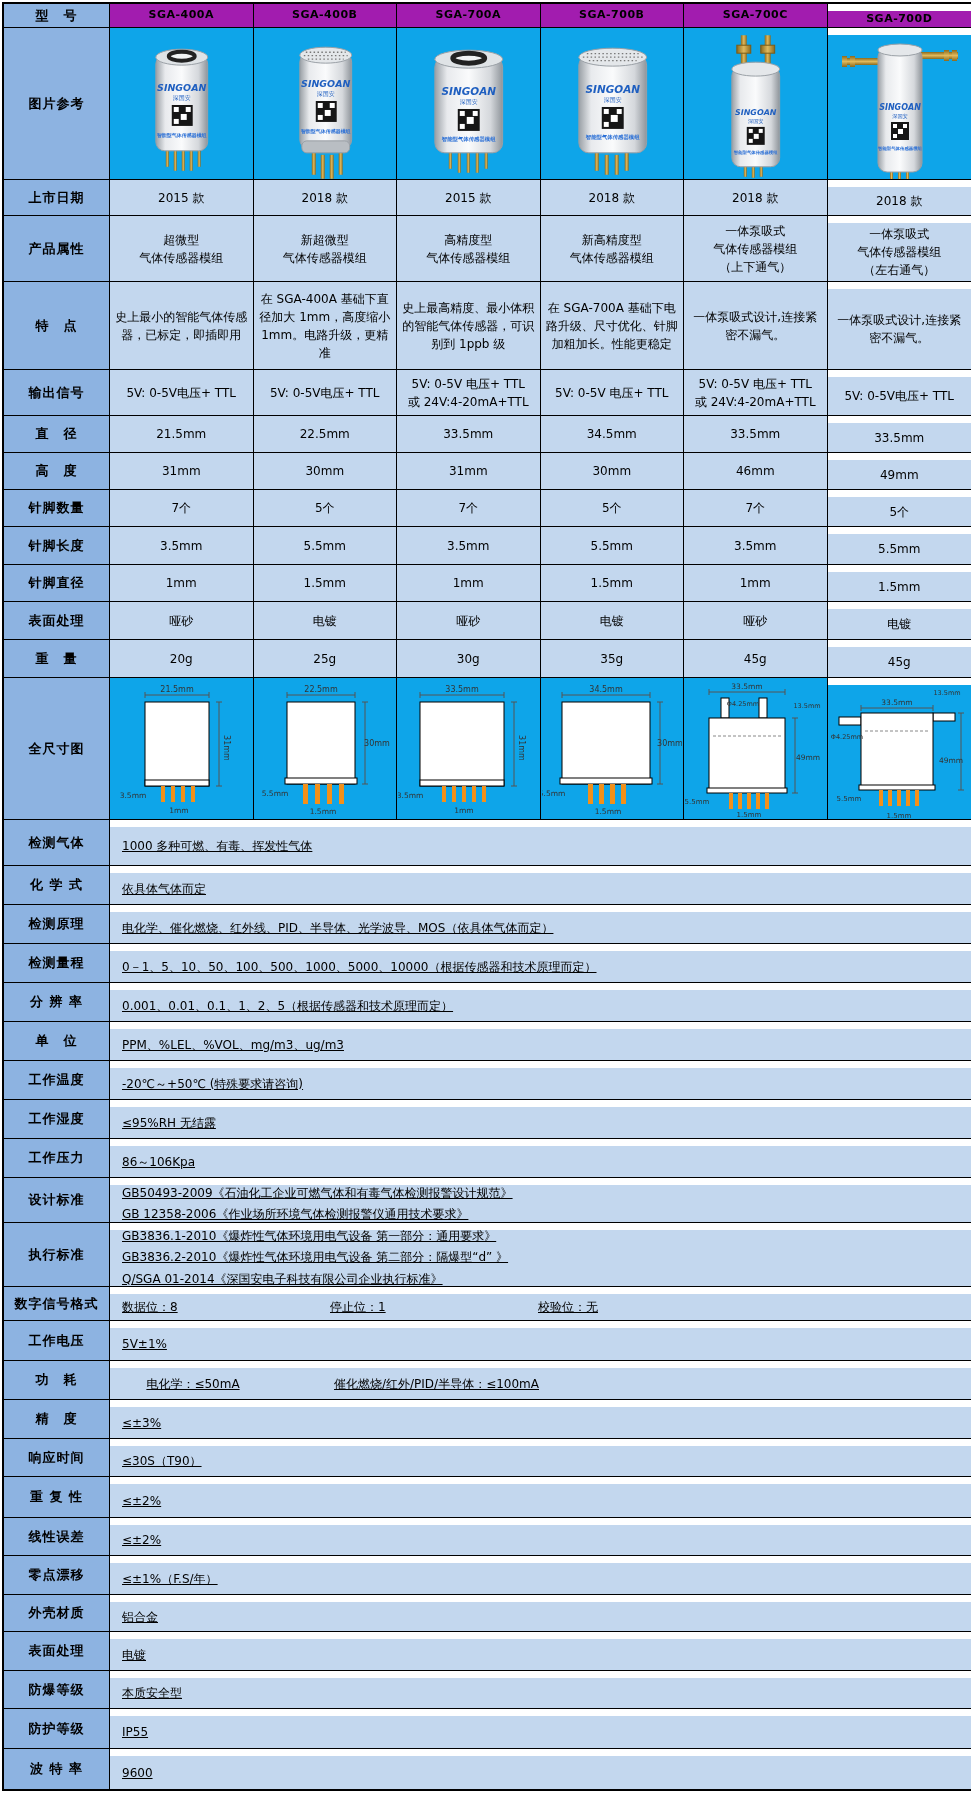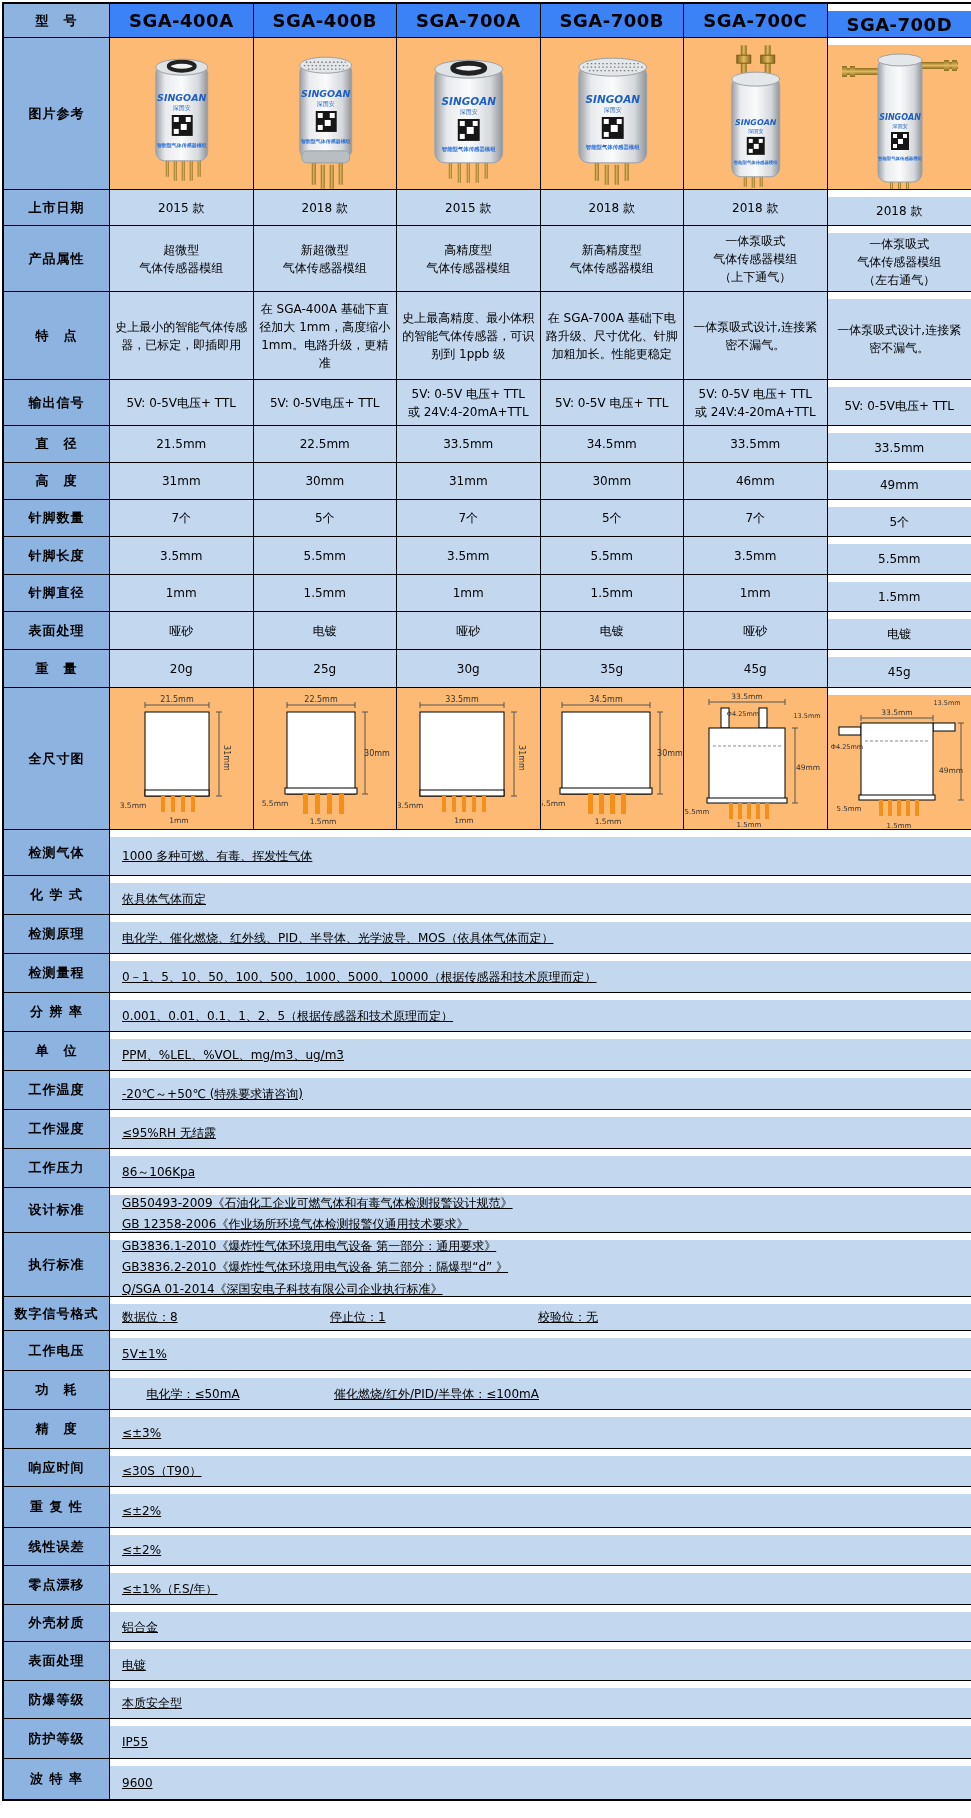--- a/index.html
+++ b/index.html
@@ -6,23 +6,23 @@
   .tbl{width:967px;margin:2px;border:2px solid #000;background:#fff;
        font-family:"DejaVu Sans","Liberation Sans",sans-serif;color:#000;}
   .row{display:grid;grid-template-columns:106px repeat(6,1fr);}
   .row.full{grid-template-columns:106px 1fr;}
   .cell{border-right:1px solid #000;border-bottom:1px solid #000;box-sizing:border-box;
         display:flex;align-items:center;justify-content:center;text-align:center;
         padding:2px 5px;white-space:pre-line;line-height:1.5;overflow:hidden;}
   .row .cell:last-child{border-right:none;margin-top:7px;}
   .row.last .cell{border-bottom:none;}
   .label{background:#8db3e1;font-weight:bold;font-size:13px;letter-spacing:1px;}
-  .mhead{background:#3b82f6;font-weight:bold;font-size:18px;letter-spacing:.5px;}
+  .mhead{background:#a21caf;font-weight:bold;font-size:11px;letter-spacing:.5px;}
   .val{background:#c3d7ee;font-size:12px;}
-  .white{background:#fdba74;padding:0;}
+  .white{background:#0ea5e9;padding:0;}
   .full .val{justify-content:flex-start;text-align:left;padding-left:12px;text-decoration:underline;}
   .seg{display:inline-block;min-width:208px;text-align:left;}
   .seg2{display:inline-block;min-width:142px;text-align:center;margin-right:70px;}
   svg text{font-family:"DejaVu Sans","Liberation Sans",sans-serif;}
 </style>
 </head>
 <body>
 
 <svg width="0" height="0" style="position:absolute">
   <defs>
@@ -41,21 +41,21 @@
     <linearGradient id="brassv" x1="0" y1="0" x2="0" y2="1">
       <stop offset="0" stop-color="#8a6a1f"></stop>
         <stop offset="0.5" stop-color="#e0b95c"></stop>
         <stop offset="1" stop-color="#8a6a1f"></stop>
     </linearGradient>
   </defs>
 </svg>
 
 <div class="tbl">
 
-  <div class="row" style="height:34px">
+  <div class="row" style="height:24px">
     <div class="cell label">型　号</div>
     <div class="cell mhead">SGA-400A</div>
     <div class="cell mhead">SGA-400B</div>
     <div class="cell mhead">SGA-700A</div>
     <div class="cell mhead">SGA-700B</div>
     <div class="cell mhead">SGA-700C</div>
     <div class="cell mhead">SGA-700D</div>
   </div>
 
   <div class="row" style="height:152px">

